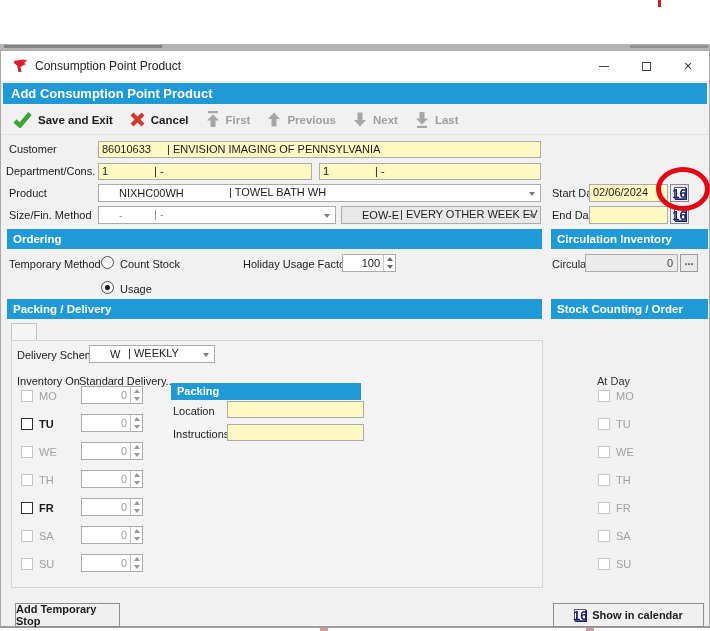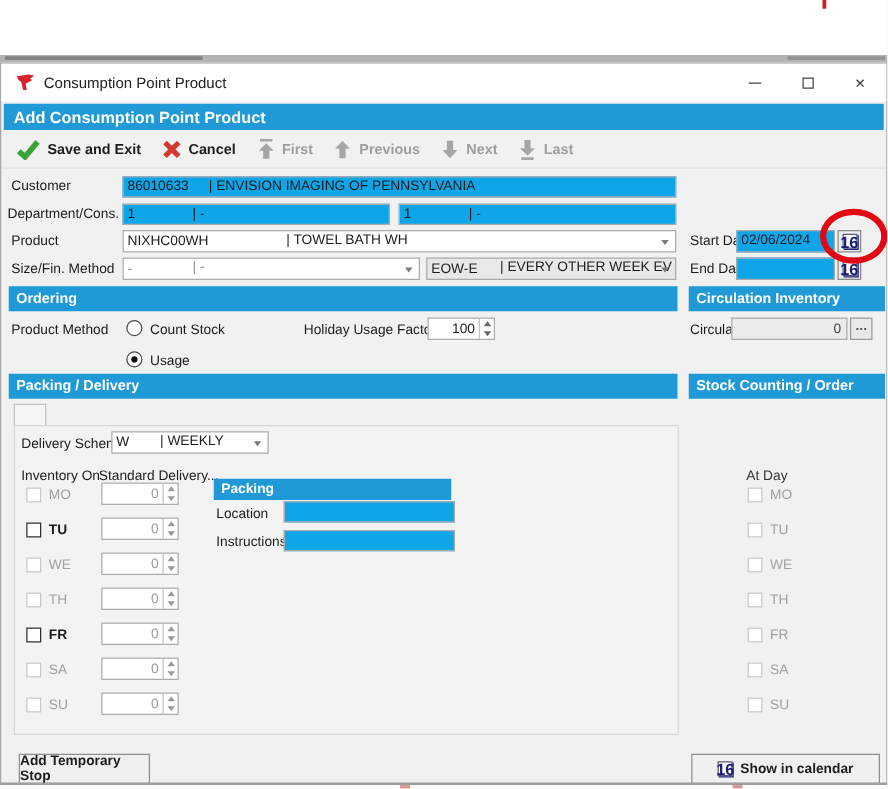--- a/index.html
+++ b/index.html
@@ -29,25 +29,25 @@
 
   .hdr-blue { position:absolute; left:2px; top:32px; width:704px; height:21px; background:#1f9ad6;
               color:#fff; font-weight:bold; font-size:13px; line-height:21px; padding-left:8px; }
 
   .toolbar { position:absolute; left:0; top:54px; width:100%; height:30px; display:flex; align-items:center;
              padding-left:12px; gap:16px; border-bottom:1px solid #e2e2e2; }
   .tool { display:flex; align-items:center; gap:5px; font-size:11.5px; font-weight:bold; }
   .tool.disabled { color:#9e9e9e; }
 
   .lbl { position:absolute; line-height:17px; white-space:nowrap;text-align:right; }
-  .tb { position:absolute; height:17px; background:#0ea5e9; border:1px solid #ababab; line-height:15px;
+  .tb { position:absolute; height:17px; background:#fef9c3; border:1px solid #ababab; line-height:15px;
         padding-left:3px; white-space:nowrap; overflow:hidden; }
   .tb .desc, .combo .desc { position:absolute; top:0; line-height:15px; }
   .combo { position:absolute; height:18px; background:#fff; border:1px solid #ababab; line-height:16px;
-           padding-left:3px; white-space:nowrap; overflow:hidden; }
+           padding-left:20px; white-space:nowrap; overflow:hidden; }
   .combo::after { content:''; position:absolute; right:5px; top:7px;
                   border-left:3.5px solid transparent; border-right:3.5px solid transparent;
                   border-top:4.5px solid #7a7a7a; }
   .combo.gray { background:#e8e8e8; }
   .combo.lite { color:#8a8a8a; }
 
   .secbar { position:absolute; height:20px; background:#1f9ad6; color:#fff; font-weight:bold;
             font-size:11.5px; line-height:20px; padding-left:6px; }
 
   .radio { position:absolute; width:13px; height:13px; border:1px solid #4a4a4a; border-radius:50%; background:#fff; }
@@ -210,21 +210,21 @@
     <div class="tb" style="left:588px;top:155px;width:79px;height:18px;">
       <span></span>
     </div>
     <div class="calbtn" style="left:669px;top:155px;">
       <span class="cal16">16</span>
     </div>
 
     <div class="secbar" style="left:6px;top:178px;width:535px;">Ordering</div>
     <div class="secbar" style="left:550px;top:178px;width:157px;">Circulation Inventory</div>
 
-    <div class="lbl" style="left:8px;top:205px;">Product Method</div>
+    <div class="lbl" style="left:8px;top:205px;">Temporary Method</div>
     <div class="radio" style="left:100px;top:205px;"></div>
     <div class="lbl" style="left:119px;top:205px;">Count Stock</div>
     <div class="radio checked" style="left:100px;top:230px;"></div>
     <div class="lbl" style="left:119px;top:230px;">Usage</div>
 
     <div class="lbl" style="left:242px;top:205px;">Holiday Usage Factor</div>
     <div class="spin" style="left:341px;top:203px;width:54px;">
       <span class="val">100</span>
       <div class="spinbtns">
         <div class="sb up"></div>

